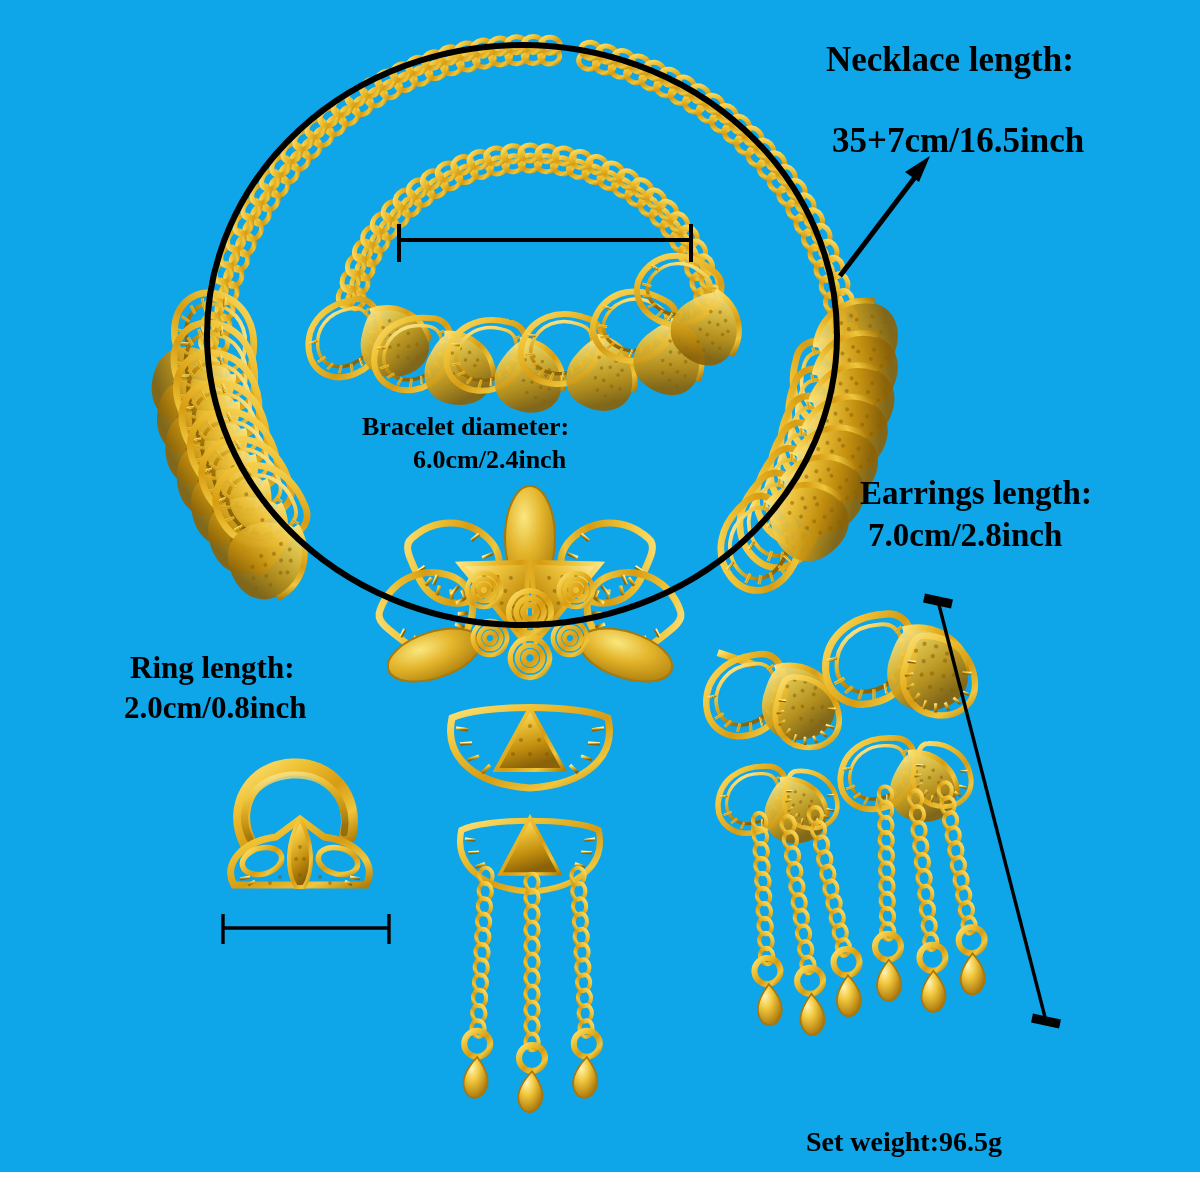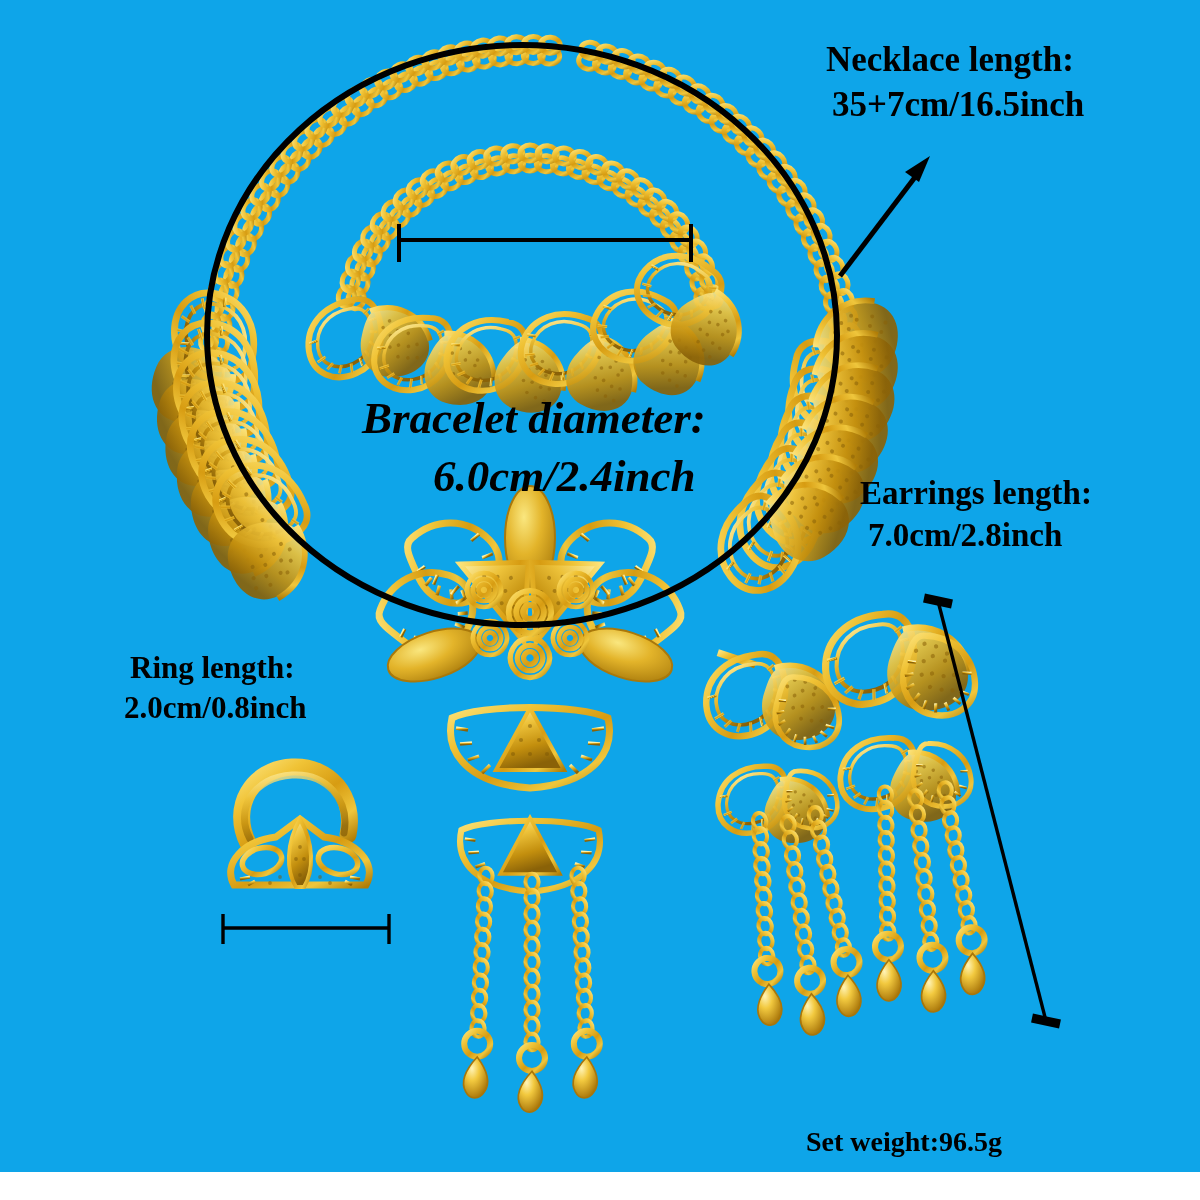--- a/index.html
+++ b/index.html
@@ -5,23 +5,23 @@
   html,body{margin:0;padding:0;background:#fff;}
   body{width:1200px;height:1200px;overflow:hidden;
        font-family:"Liberation Serif", serif;}
   #stage{position:relative;width:1200px;height:1172px;background:#0ea5e9;overflow:hidden;}
   svg.layer{position:absolute;left:0;top:0;width:1200px;height:1200px;}
   .lbl{position:absolute;color:#000;font-weight:bold;
        font-family:"Liberation Serif", serif;line-height:1.28;white-space:nowrap;}
   .lbl .l1{display:block;}
   .lbl .l2{display:block;}
   #lbl-necklace{left:826px;top:38px;font-size:35px;}
-  #lbl-necklace .l2{margin-left:6px;}
-  #lbl-bracelet{left:362px;top:390px;font-size:45px;font-style:italic;}
-  #lbl-bracelet .l2{margin-left:71px;}
+  #lbl-necklace .l2{margin-left:6px;margin-top:36px;}
+  #lbl-bracelet{left:362px;top:410px;font-size:26px;}
+  #lbl-bracelet .l2{margin-left:51px;}
   #lbl-earrings{left:860px;top:472px;font-size:33px;}
   #lbl-earrings .l2{margin-left:8px;}
   #lbl-ring{left:130px;top:648px;font-size:31px;}
   #lbl-ring .l2{margin-left:-6px;}
   #lbl-weight{left:806px;top:1124px;font-size:28px;}
 </style>
 </head>
 <body>
 
 <div id="stage">

